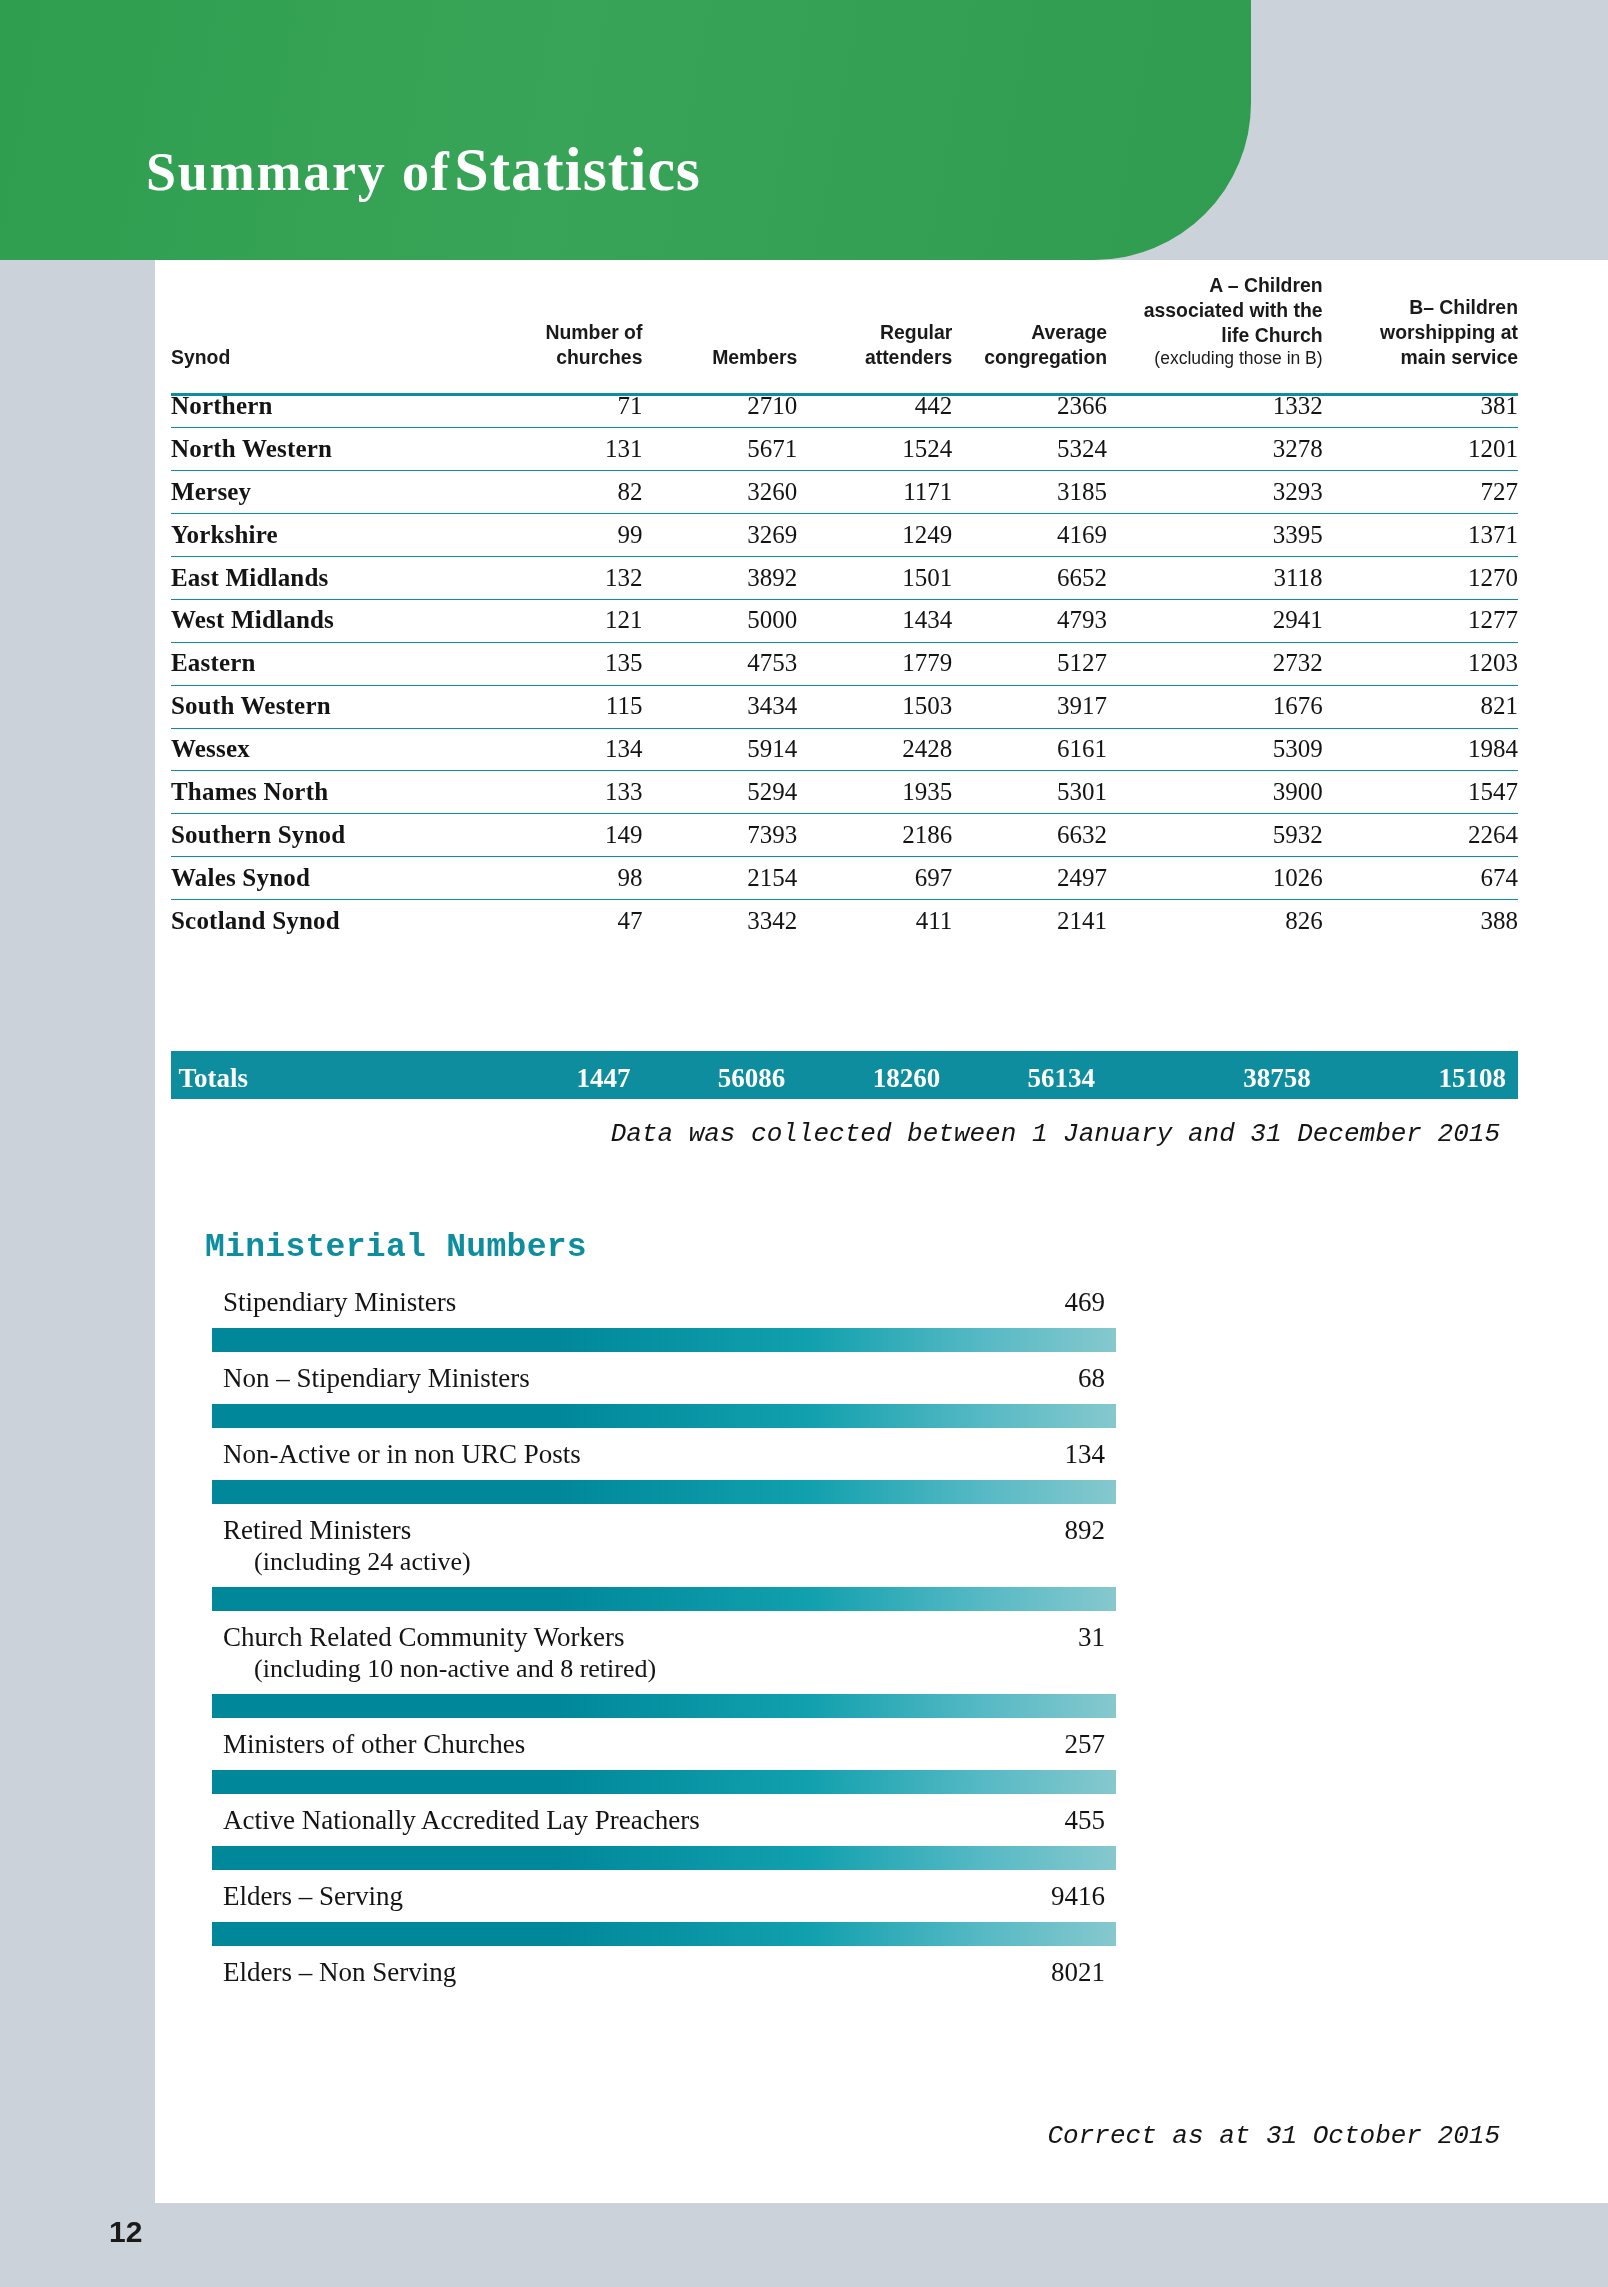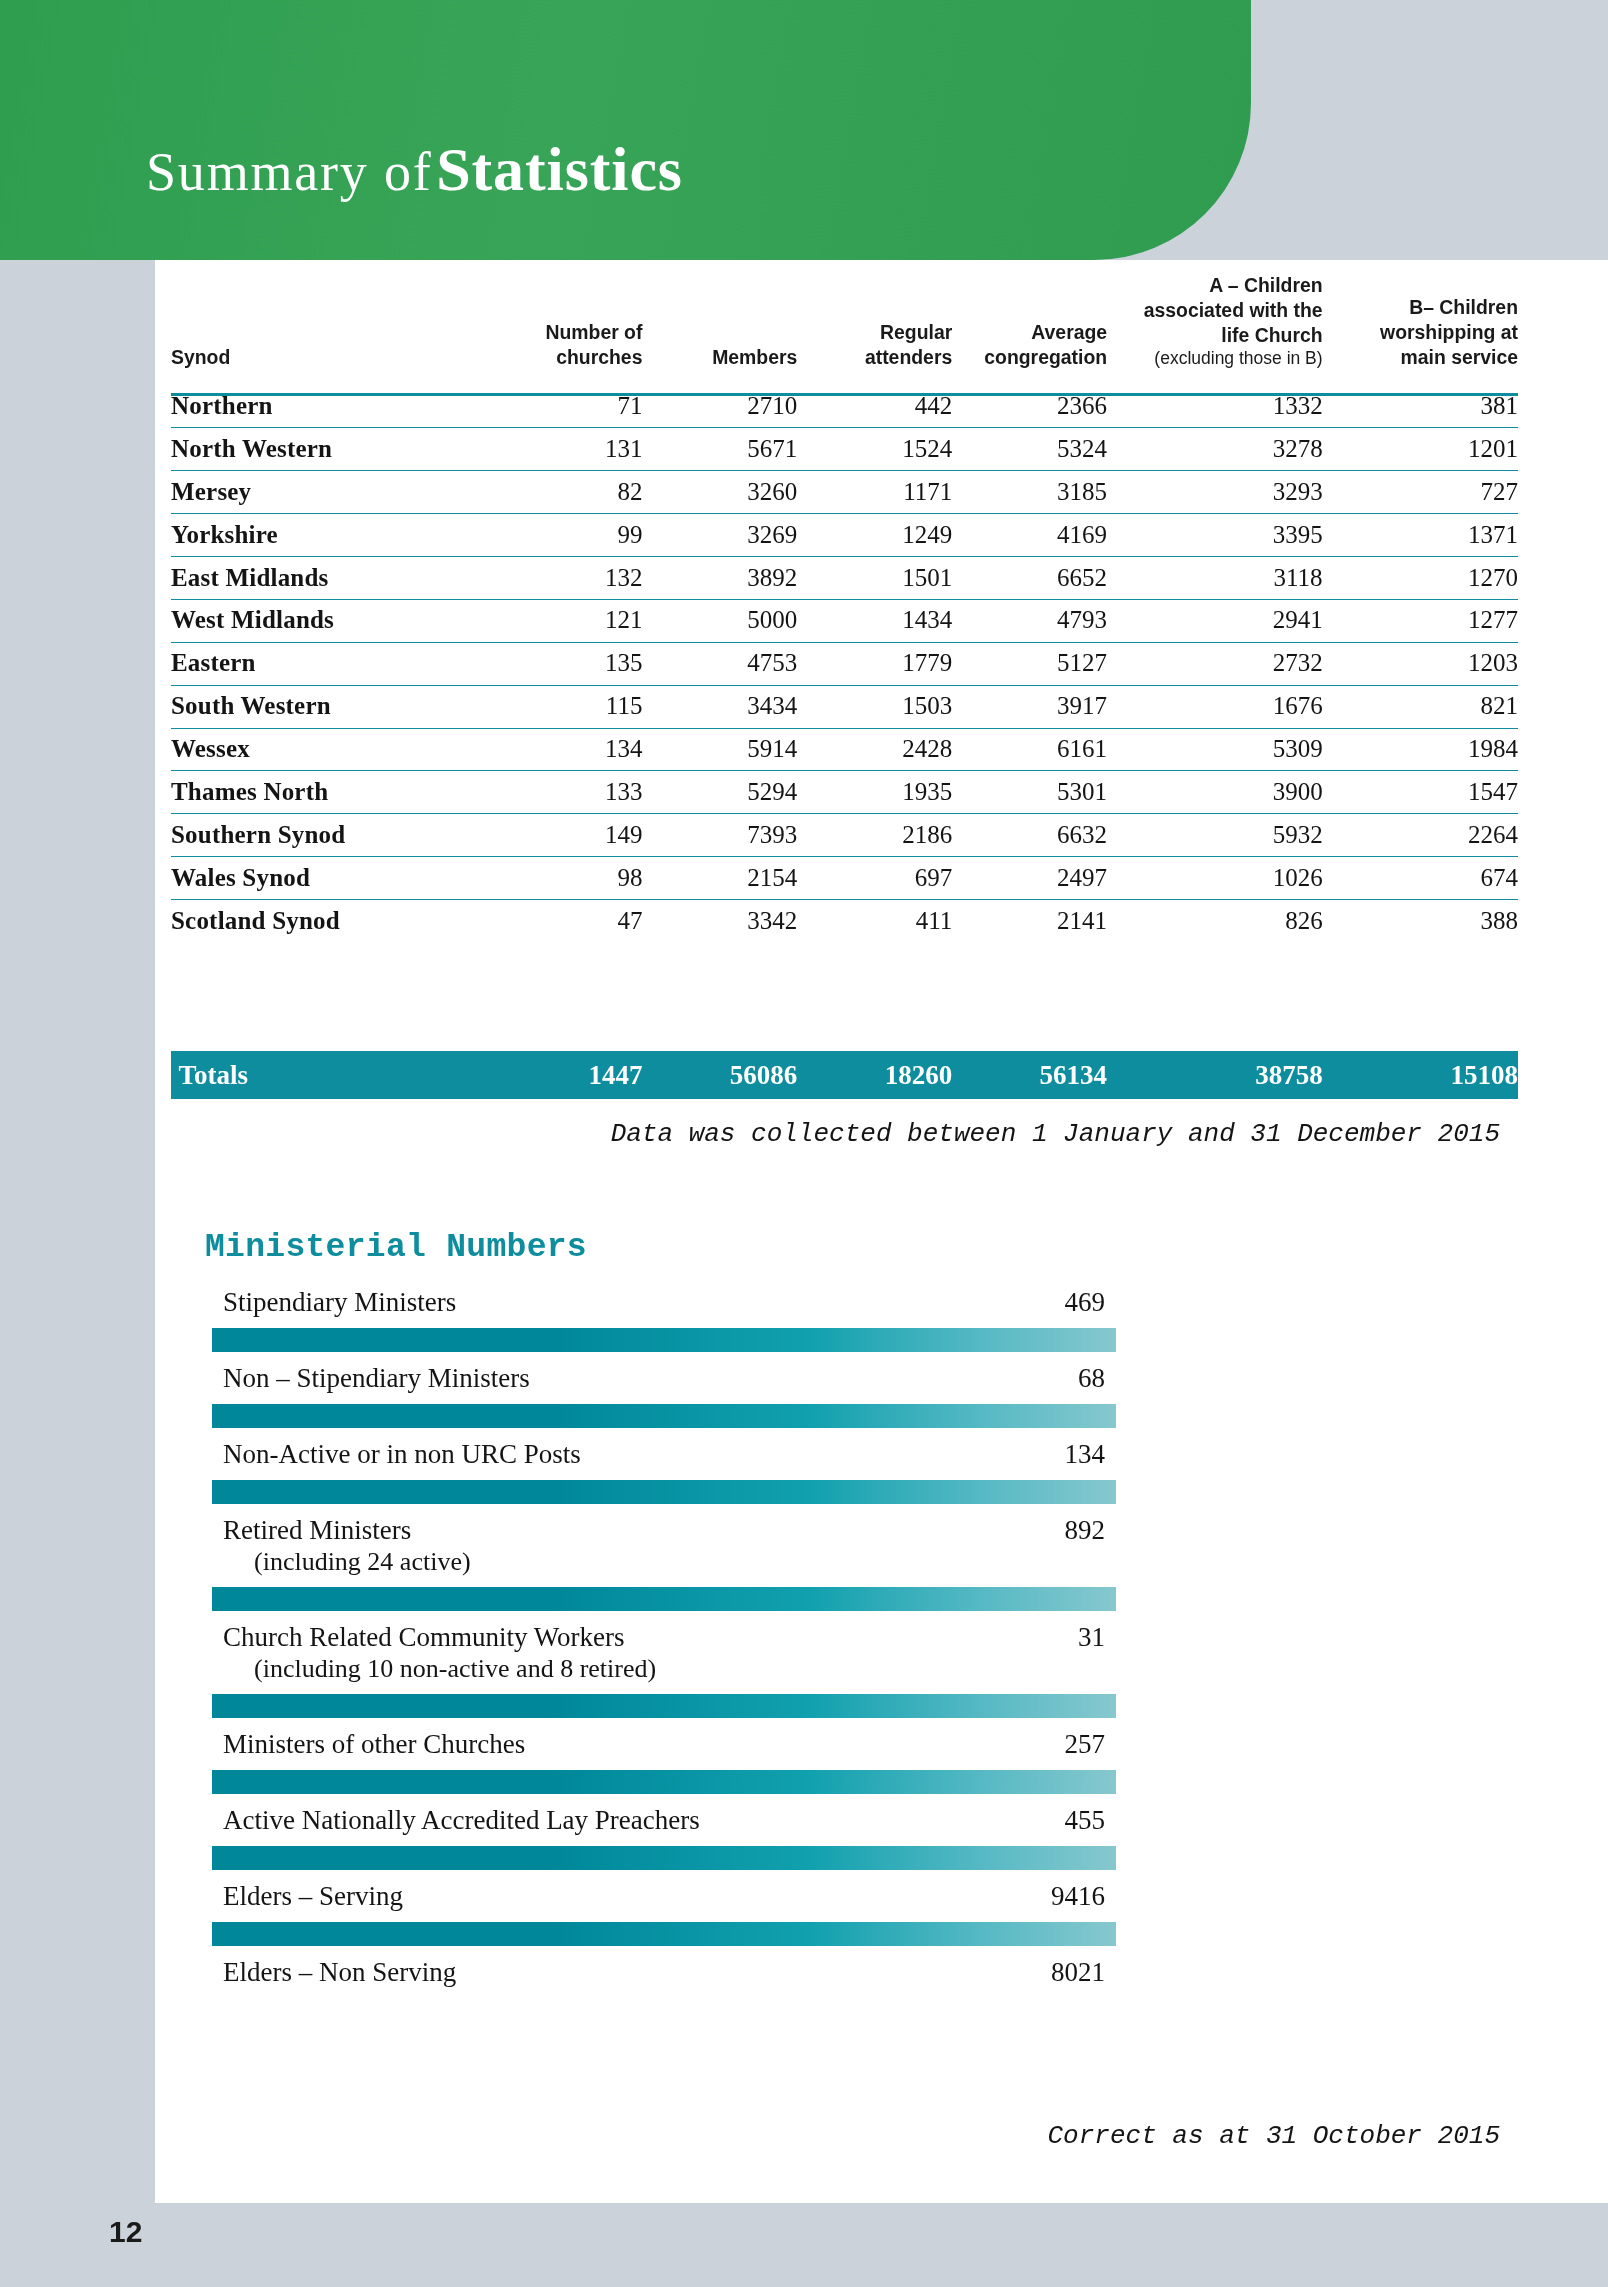--- a/index.html
+++ b/index.html
@@ -27,21 +27,21 @@
     position: absolute;
     left: 146px;
     top: 138px;
     color: #ffffff;
     white-space: nowrap;
     line-height: 1;
   }
   .title-light {
     font-family: "Liberation Serif", serif;
     font-size: 54px;
-    font-weight: 400;
+    font-weight: 700;
     letter-spacing: 1.8px;
     text-align: center;
   }
   .title-bold {
     font-family: "Liberation Serif", serif;
     font-size: 62px;
     font-weight: 700;
     letter-spacing: 0.9px;
   }
 
@@ -129,21 +129,21 @@
     border-collapse: collapse;
     table-layout: fixed;
   }
   .totals-band td {
     font-family: "Liberation Serif", serif;
     font-weight: 700;
     font-size: 27px;
     color: #ffffff;
     text-align: right;
     vertical-align: middle;
-    padding: 0;
+    padding: 12px;
     margin-top: 26px;
   }
   .totals-band td.totals-label { text-align: left; padding-left: 7.4px; }
 
   
   .caption-line {
     position: absolute;
     font-family: Liberation Mono, monospace;
     font-style: italic;
     font-size: 26px;

